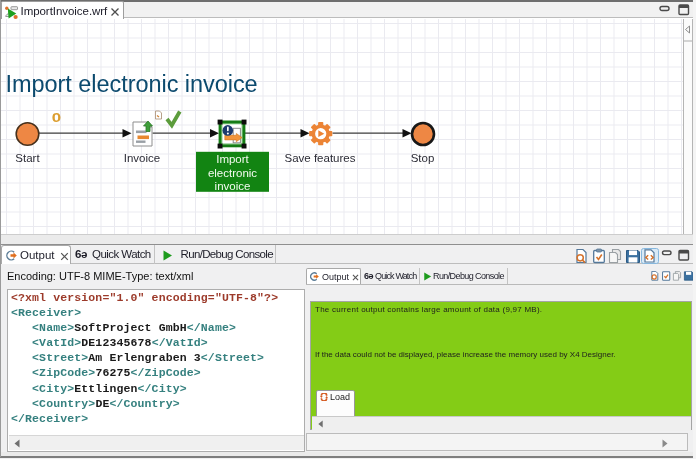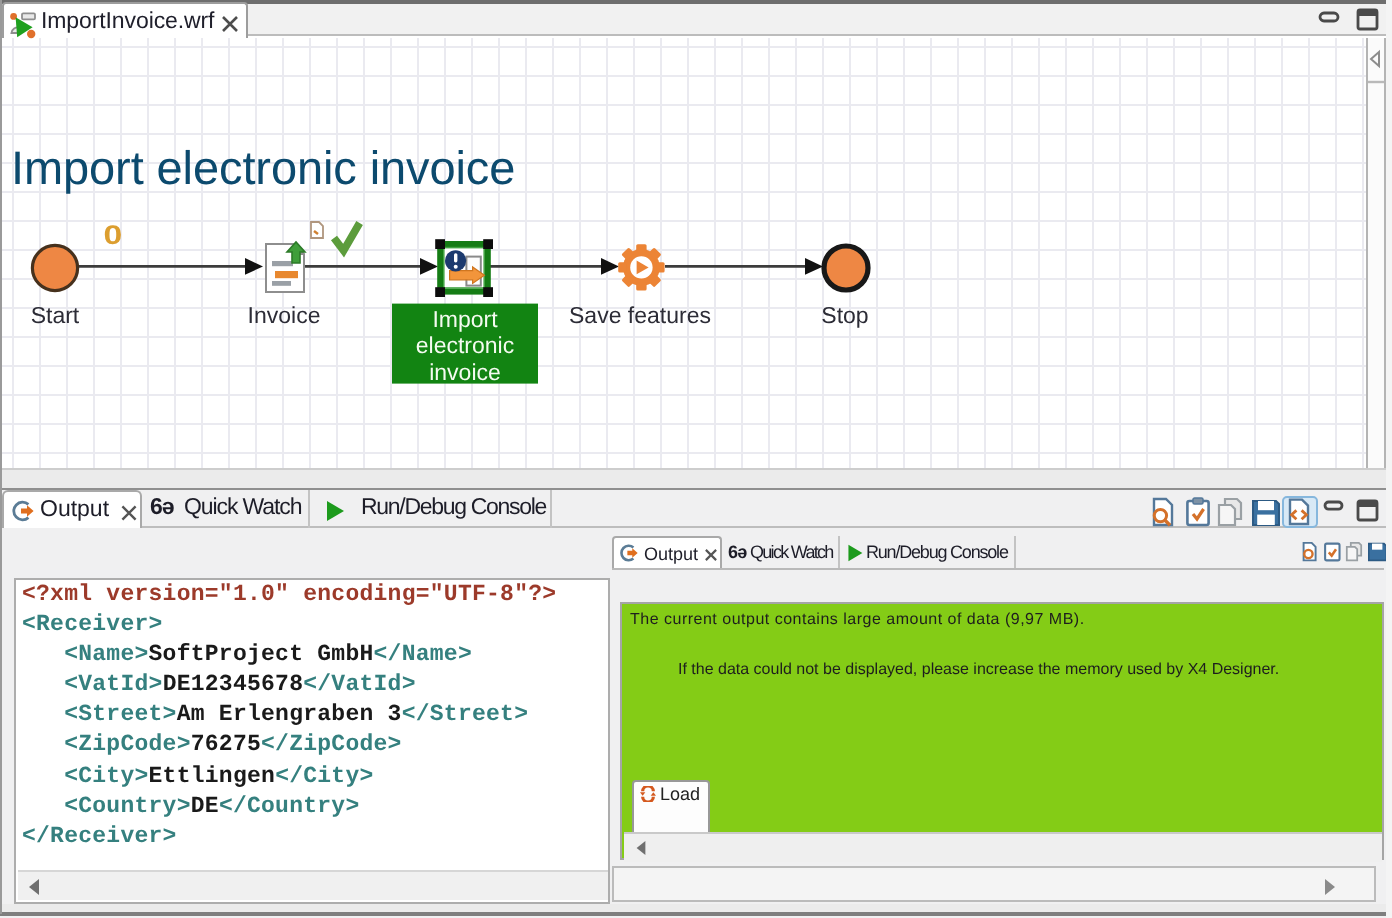--- a/index.html
+++ b/index.html
@@ -228,20 +228,21 @@
     </g>
 
     <rect x="92.5" y="3" width="8.5" height="3.6" rx="1.8" fill="none" stroke="#4a4a4a" stroke-width="1.4"></rect>
 
     <g>
       <rect x="109" y="2.5" width="9.5" height="9.5" rx="1" fill="none" stroke="#4a4a4a" stroke-width="1.4"></rect>
       <rect x="109" y="2.5" width="9.5" height="3" fill="#4a4a4a"></rect>
     </g>
   </svg>
 
+  <div class="abs" id="encoding">Encoding: UTF-8 MIME-Type: text/xml</div>
 
   <div class="abs" id="xmlbox">
     <pre id="xmlpre"><span class="pi">&lt;?xml version="1.0" encoding="UTF-8"?&gt;</span>
 <span class="tag">&lt;Receiver&gt;</span>
    <span class="tag">&lt;Name&gt;</span>SoftProject GmbH<span class="tag">&lt;/Name&gt;</span>
    <span class="tag">&lt;VatId&gt;</span>DE12345678<span class="tag">&lt;/VatId&gt;</span>
    <span class="tag">&lt;Street&gt;</span>Am Erlengraben 3<span class="tag">&lt;/Street&gt;</span>
    <span class="tag">&lt;ZipCode&gt;</span>76275<span class="tag">&lt;/ZipCode&gt;</span>
    <span class="tag">&lt;City&gt;</span>Ettlingen<span class="tag">&lt;/City&gt;</span>
    <span class="tag">&lt;Country&gt;</span>DE<span class="tag">&lt;/Country&gt;</span>
@@ -290,21 +291,21 @@
         <path d="M0.5 3 L5.5 3 L7 4.5 L7 11.5 L0.5 11.5 Z" fill="#f6f6f6" stroke="#9aa0a4" stroke-width="1.1"></path>
       </g>
       <g transform="translate(33,0) scale(0.8)">
         <path d="M0.5 1 L10 1 L11.5 2.5 L11.5 11.5 L0.5 11.5 Z" fill="#3a70a0" stroke="#2c5a84" stroke-width="1"></path>
         <rect x="2.5" y="1" width="6.5" height="3.8" fill="#fff"></rect>
       </g>
     </svg>
 
     <div id="nbox">
       <div class="msg" style="top:3.4px;letter-spacing:0.25px;">The current output contains large amount of data (9,97 MB).</div>
-      <div class="msg" style="top:28px;margin-left:24px;">If the data could not be displayed, please increase the memory used by X4 Designer.</div>
+      <div class="msg" style="top:48px;">If the data could not be displayed, please increase the memory used by X4 Designer.</div>
       <div id="loadbtn">
         <svg style="position:absolute;left:2.5px;top:2px" width="8" height="8" viewBox="0 0 9 9">
           <path d="M1.5 3 A3 3 0 0 1 7.5 3" fill="none" stroke="#d4581e" stroke-width="1.8"></path>
           <path d="M7.5 6 A3 3 0 0 1 1.5 6" fill="none" stroke="#d4581e" stroke-width="1.8"></path>
           <path d="M0 3.5 L3 3.5 L1.5 5.5 Z" fill="#d4581e"></path>
           <path d="M9 5.5 L6 5.5 L7.5 3.5 Z" fill="#d4581e"></path>
         </svg>
         <span>Load</span>
       </div>
       <div id="nscroll">

